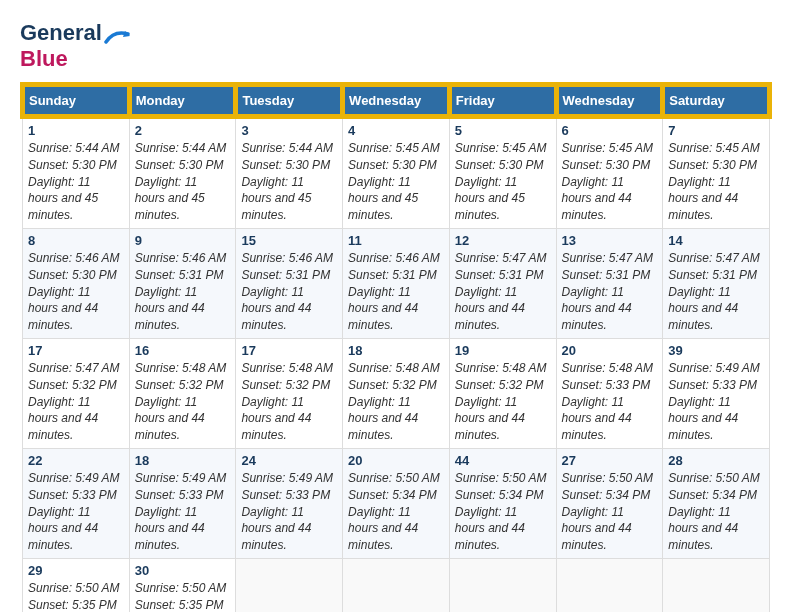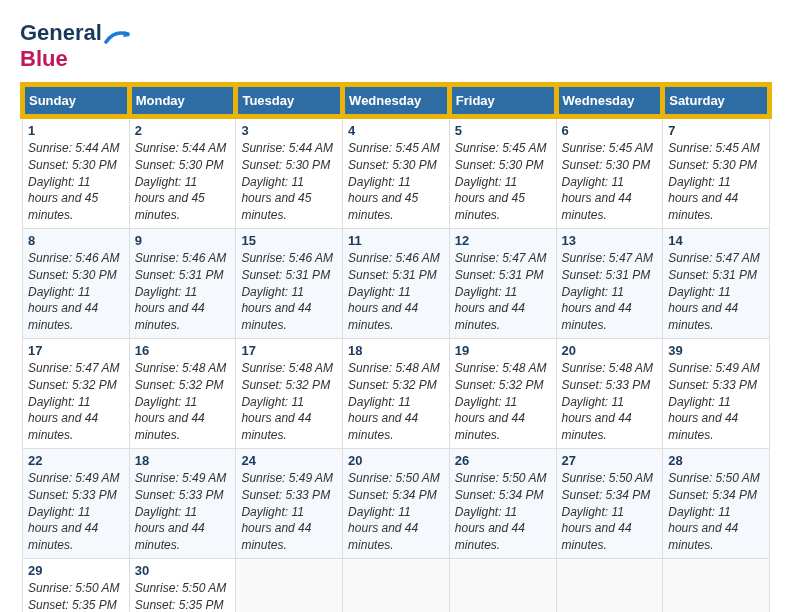--- a/index.html
+++ b/index.html
@@ -315,21 +315,21 @@
       </td>
         <td>
         <span class="day-number">20</span>
         <div class="day-info">
           Sunrise: 5:50 AM<br>
           Sunset: 5:34 PM<br>
           Daylight: 11 hours and 44 minutes.
         </div>
       </td>
         <td>
-        <span class="day-number">26</span>
+        <span class="day-number">44</span>
         <div class="day-info">
           Sunrise: 5:50 AM<br>
           Sunset: 5:34 PM<br>
           Daylight: 11 hours and 44 minutes.
         </div>
       </td>
         <td>
         <span class="day-number">27</span>
         <div class="day-info">
           Sunrise: 5:50 AM<br>

